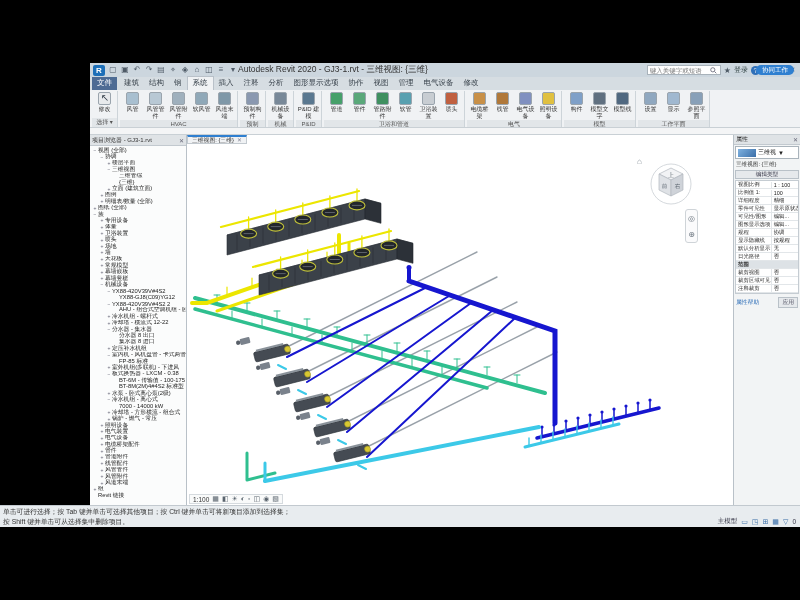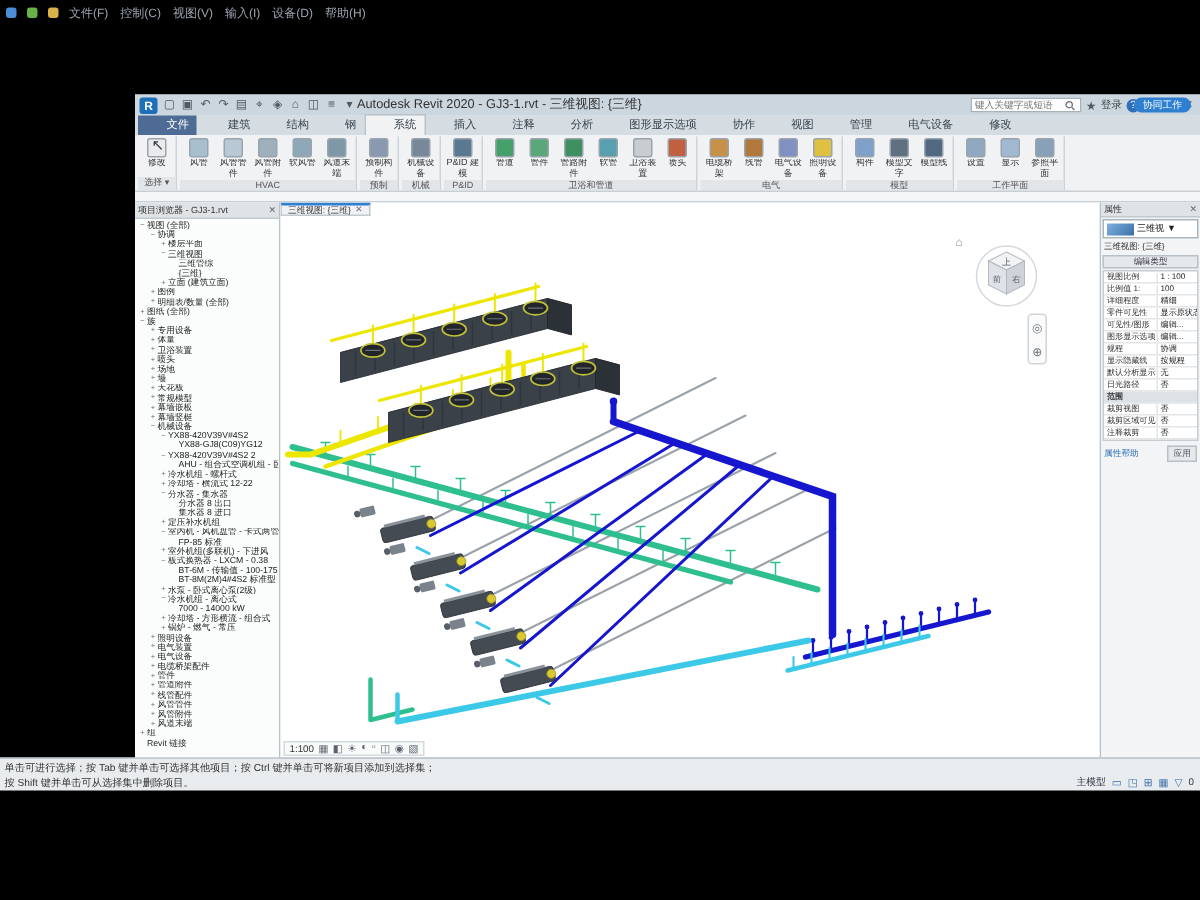--- a/index.html
+++ b/index.html
@@ -29,21 +29,21 @@
   .ic-glyph{font-size:8px;color:#4e5a66;}
   .signin{font-size:7px;color:#344;}
   .help-badge{width:9px;height:9px;border-radius:50%;background:#2f6fb8;color:#fff;font-size:7px;
     display:flex;align-items:center;justify-content:center;}
   .win-controls{display:flex;gap:3px;margin-left:4px;}
   .win-btn{font-size:7px;color:#45505a;width:9px;text-align:center;}
 
   
   .tabs-row{position:absolute;left:0;top:14px;width:710px;height:13px;background:#d6dde2;
     display:flex;align-items:flex-end;padding:0 2px;}
-  .rtab{font-size:7.5px;color:#39434c;padding:1px 5px 2px 19px;white-space:nowrap;}
+  .rtab{font-size:7.5px;color:#39434c;padding:1px 5px 2px 5px;white-space:nowrap;}
   .rtab.file{background:#4d6b94;color:#fff;margin-right:2px;}
   .rtab.active{background:#f0f2f4;border:1px solid #b9c1c9;border-bottom:none;}
   .tab-right-btn{position:absolute;right:6px;top:2px;height:10px;background:var(--accent-blue);
     color:#fff;font-size:6.5px;display:flex;align-items:center;padding:0 6px;border-radius:5px;}
 
   
   .ribbon{position:absolute;left:0;top:27px;width:710px;height:37px;background:#f0f2f4;
     display:flex;align-items:stretch;padding:1px 2px 0 2px;gap:2px;}
   .rpanel{display:flex;flex-direction:column;border-right:1px solid #cdd4d9;}
   .rtools{flex:1;display:flex;align-items:flex-start;padding:1px;}
@@ -142,34 +142,20 @@
   .sg{stroke:var(--pipe-green);}  .sy{stroke:var(--pipe-yellow);}
   .sb{stroke:var(--pipe-blue);}   .sc{stroke:var(--pipe-cyan);}
   .sx{stroke:var(--pipe-gray);}
   .fb{fill:var(--pipe-blue);}
 </style>
 </head>
 <body>
 
 <div class="screen">
 
-  <div class="host-menu">
-    <span class="host-dot" style="background:#4a90d9"></span>
-    <span class="host-dot" style="background:#67b346"></span>
-    <span class="host-dot" style="background:#d9b24a"></span>
-    <span style="display:flex;gap:8px;">
-
-    <span class="host-menu-item">文件(F)</span>
-        <span class="host-menu-item">控制(C)</span>
-        <span class="host-menu-item">视图(V)</span>
-        <span class="host-menu-item">输入(I)</span>
-        <span class="host-menu-item">设备(D)</span>
-        <span class="host-menu-item">帮助(H)</span>
-      </span>
-  </div>
 
   <div class="app">
 
     <div class="titlebar">
       <span class="logo">R</span>
       <span class="qat">
 
       <span class="qat-icon">▢</span>
           <span class="qat-icon">▣</span>
           <span class="qat-icon">↶</span>

